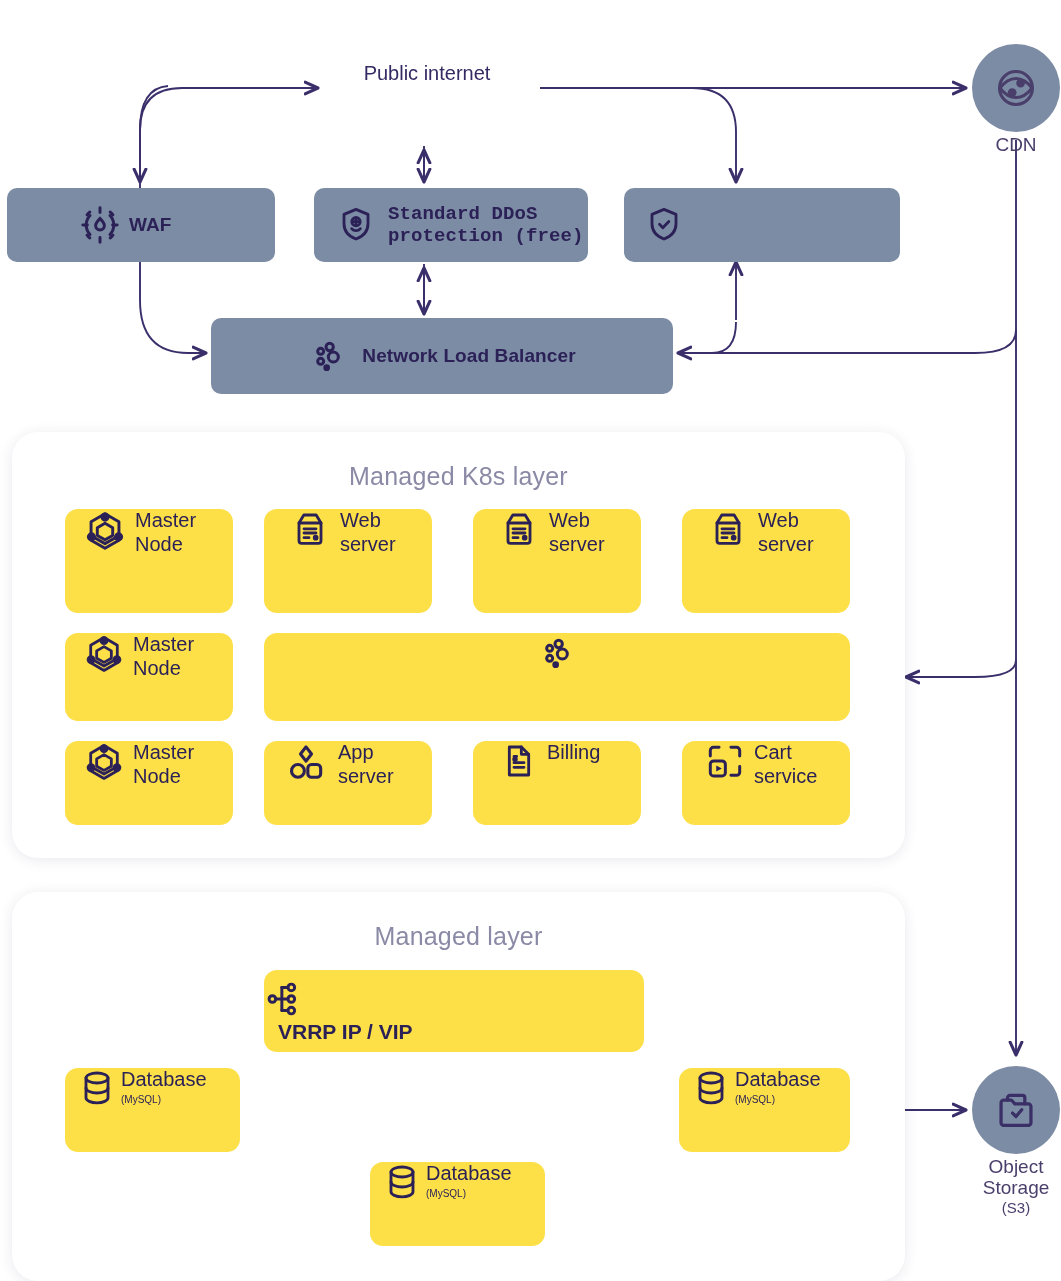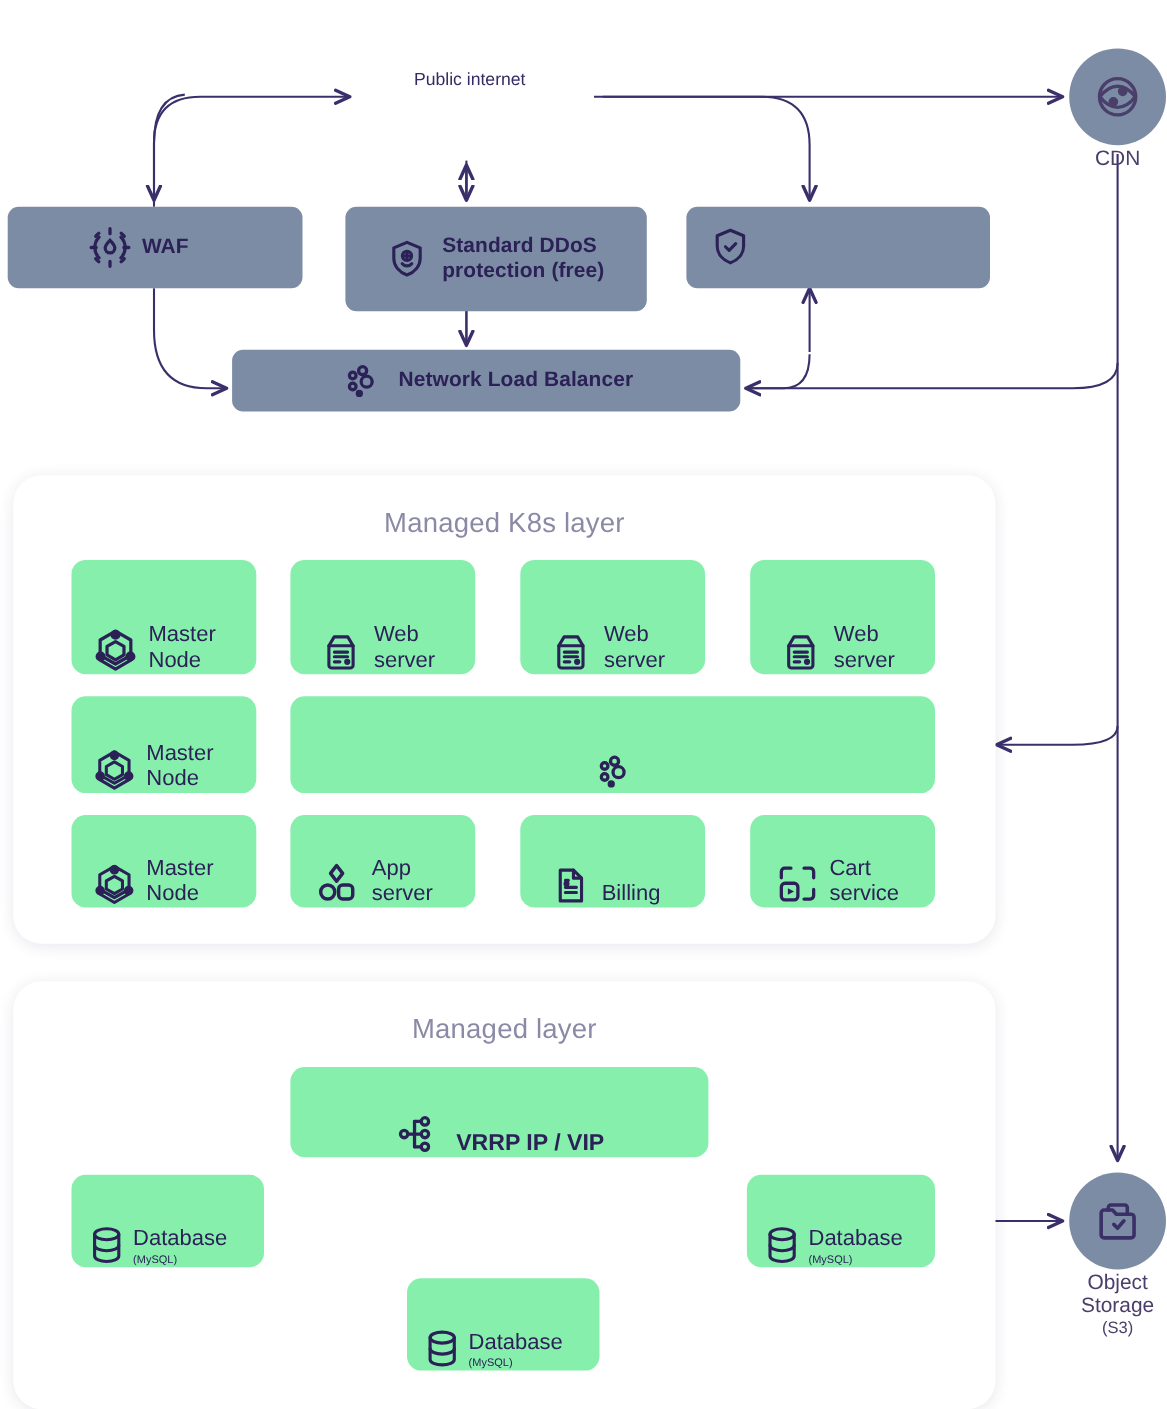--- a/index.html
+++ b/index.html
@@ -31,45 +31,45 @@
   .slab .ico{flex:0 0 auto;display:flex;align-items:center;justify-content:center;}
 
   
   #cloud{
     position:absolute;
     left:300px;top:0px;width:254px;height:146px;
   }
   #cloud .ctext{
     position:absolute;left:0;top:0;width:254px;height:146px;
     display:flex;align-items:center;justify-content:center;
-    font-size:16px;color:#352a63;
+    font-size:20px;color:#352a63;
     padding-top:0;box-sizing:border-box;
   }
 
   
   .panel{
     position:absolute;
     background:#ffffff;
     border-radius:26px;
     box-shadow:0 2px 14px rgba(40,32,80,.10);
   }
   .panel-title{
     position:absolute;
     width:100%;
     text-align:center;
     font-size:25px;
     color:#8b8aa6;
     letter-spacing:.2px;
   }
   .tile{
     position:absolute;
-    background:#86efac;
+    background:#fde047;
     border-radius:13px;
     display:flex;
-    align-items:flex-end;
+    align-items:flex-start;
     box-sizing:border-box;
     color:#2b2157;
   }
   .tile .ico{flex:0 0 auto;display:flex;align-items:center;justify-content:center;}
   .tile .lbl{font-size:20px;line-height:1.18;}
   .tile .lbl small{display:block;font-size:10px;margin-top:2px;}
   .tile.bold .lbl{font-weight:bold;font-size:21px;}
 
   
   .circ{
@@ -167,21 +167,21 @@
         <path d="M12 2.2v2.6M12 19.2v2.6M2.2 12h2.6M19.2 12h2.6"></path>
         <path d="M6.2 4.6A8.6 8.6 0 0 0 4.6 6.2M17.8 4.6A8.6 8.6 0 0 1 19.4 6.2"></path>
         <path d="M4.6 17.8a8.6 8.6 0 0 0 1.6 1.6M19.4 17.8a8.6 8.6 0 0 1-1.6 1.6"></path>
         <path d="M6.3 6.6A7.8 7.8 0 0 0 6.3 17.4M17.7 6.6a7.8 7.8 0 0 1 0 10.8"></path>
         <path d="M12 8.3c1.6 1.7 2.5 2.6 2.5 4a2.5 2.5 0 1 1-5 0c0-1.4.9-2.3 2.5-4z"></path>
       </svg>
     </span>
     <span class="lbl" style="margin-left:52px;">WAF</span>
   </div>
 
-  <div class="slab" style="left:314px;top:188px;width:274px;height:95px;padding-left:36px;">
+  <div class="slab" style="left:314px;top:188px;width:274px;height:74px;padding-left:22px;font-family:Liberation Mono, monospace;">
     <span class="ico">
       <svg width="40" height="40" viewBox="0 0 24 24" fill="none" stroke="#2b2157" stroke-width="1.7" stroke-linecap="round" stroke-linejoin="round">
         <path d="M12 2.6 4.8 5.6v5.6c0 4.3 3 7.6 7.2 9.2 4.2-1.6 7.2-4.9 7.2-9.2V5.6z"></path>
         <circle cx="12" cy="10" r="2.5"></circle>
         <path d="M12 8.6v2.8M10.6 10h2.8"></path>
         <path d="M9.4 14.2a3.4 3.4 0 0 0 5.2 0"></path>
       </svg>
     </span>
     <span class="lbl" style="margin-left:12px;">
       <span>Standard DDoS</span><br>
@@ -191,21 +191,21 @@
 
   <div class="slab" style="left:624px;top:188px;width:276px;height:74px;padding-left:20px;">
     <span class="ico">
       <svg width="40" height="40" viewBox="0 0 24 24" fill="none" stroke="#2b2157" stroke-width="1.7" stroke-linecap="round" stroke-linejoin="round">
         <path d="M12 2.6 4.8 5.6v5.6c0 4.3 3 7.6 7.2 9.2 4.2-1.6 7.2-4.9 7.2-9.2V5.6z"></path>
         <path d="M9.3 11.6 11.3 13.6 14.9 9.9"></path>
       </svg>
     </span>
   </div>
 
-  <div class="slab" style="left:211px;top:318px;width:462px;height:56px;justify-content:center;">
+  <div class="slab" style="left:211px;top:318px;width:462px;height:76px;justify-content:center;">
     <span class="ico">
       <svg width="40" height="40" viewBox="0 0 24 24" fill="none" stroke="#2b2157" stroke-width="1.8">
         <circle cx="15.2" cy="12.6" r="3.0"></circle>
         <circle cx="13.0" cy="6.6" r="2.2"></circle>
         <circle cx="7.6" cy="9.2" r="1.8"></circle>
         <circle cx="7.6" cy="15.2" r="1.8"></circle>
         <circle cx="11.2" cy="19.0" r="1.1" fill="#2b2157"></circle>
       </svg>
     </span>
     <span class="lbl" style="margin-left:14px;">Network Load Balancer</span>
@@ -393,21 +393,21 @@
     <span class="lbl" style="margin-left:8px;">
       <span>Cart</span><br>
       <span>service</span>
     </span>
   </div>
 
   <div class="panel" style="left:12px;top:892px;width:893px;height:389px;">
     <div class="panel-title" style="top:30px;">Managed layer</div>
   </div>
 
-  <div class="tile bold" style="left:264px;top:970px;width:380px;height:82px;justify-content:center;">
+  <div class="tile bold" style="left:264px;top:970px;width:380px;height:82px;justify-content:center;flex-direction:column;">
     <span class="ico">
       <svg width="42" height="42" viewBox="0 0 24 24" fill="none" stroke="#2b2157" stroke-width="1.7" stroke-linecap="round">
         <circle cx="4.8" cy="12" r="1.9"></circle>
         <circle cx="15.6" cy="5.4" r="1.9"></circle>
         <circle cx="15.6" cy="12" r="1.9"></circle>
         <circle cx="15.6" cy="18.6" r="1.9"></circle>
         <path d="M6.7 12h7.0"></path>
         <path d="M10.2 5.4h3.5M10.2 18.6h3.5"></path>
         <path d="M10.2 5.4v13.2"></path>
       </svg>

